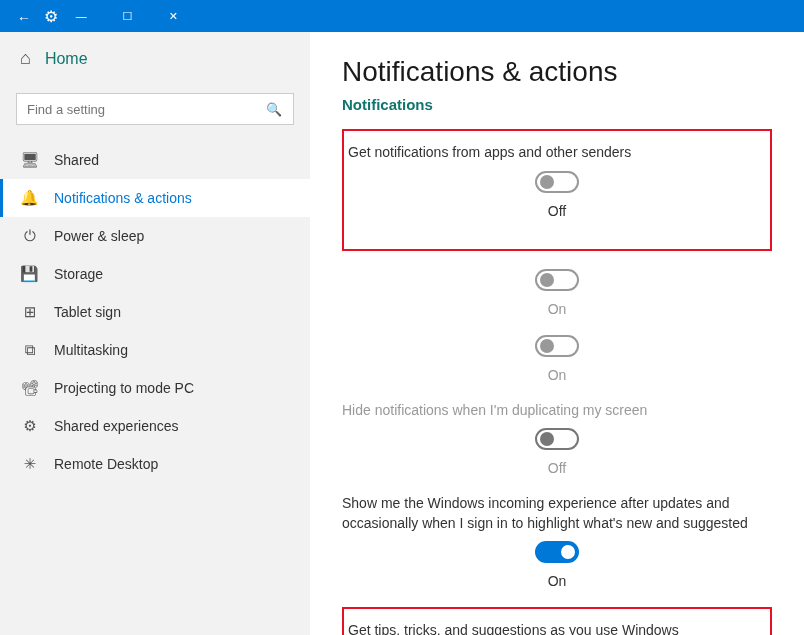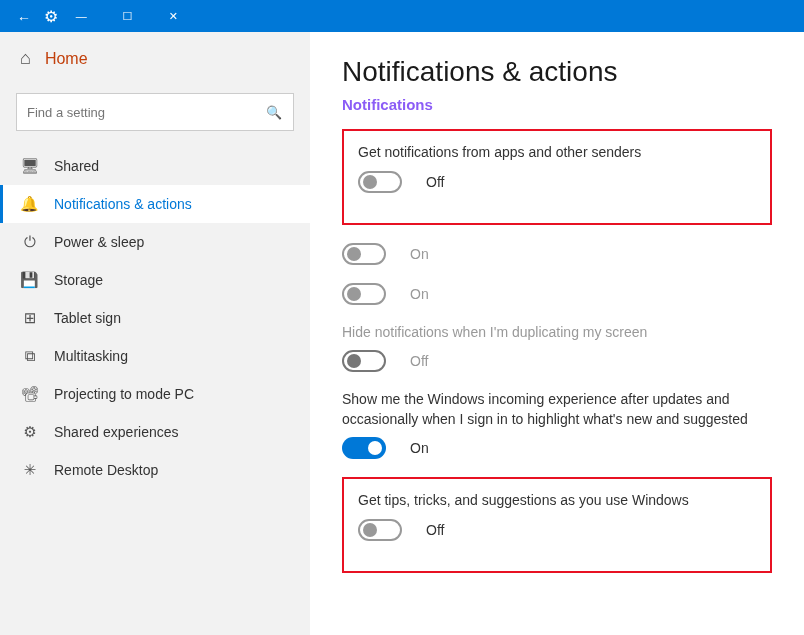--- a/index.html
+++ b/index.html
@@ -18,61 +18,61 @@
       width: 46px; height: 32px; display: flex; align-items: center; justify-content: center; color: white; cursor: pointer; font-size: 11px; background: transparent;
     }
 
     
     .main-layout { display: flex; flex: 1; overflow: hidden; background: white; }
 
     
     .sidebar { width: 310px; background: #f2f2f2; flex-shrink: 0; display: flex; flex-direction: column; overflow-y: auto; }
     .sidebar-home { display: flex; align-items: center; padding: 16px 20px; cursor: pointer; }
     .home-icon { font-size: 18px; color: #555; margin-right: 14px; }
-    .home-label { font-size: 16px; color: #c2410c; }
-    .search-box { margin: 8px 16px 16px 16px; display: flex; align-items: center; background: white; border: 1px solid #ccc; height: 38px; padding: 4px 10px; }
+    .home-label { font-size: 16px; color: #0f766e; }
+    .search-box { margin: 8px 16px 16px 16px; display: flex; align-items: center; background: white; border: 1px solid #ccc; height: 32px; padding: 4px 10px; }
     .search-input { border: none; outline: none; flex: 1; font-size: 13px; background: transparent; color: #333; }
     .search-icon { color: #666; font-size: 13px; }
     .section-label { font-size: 12px; color: #555; padding: 8px 20px 4px 20px; text-transform: none; font-weight: 600; }
     .nav-item { display: flex; align-items: center; padding: 10px 20px; cursor: pointer; position: relative; }
     .nav-item.active { background: white; }
     .nav-item.active::before { content: ''; position: absolute; left: 0; top: 0; bottom: 0; width: 3px; background: #0078d7; }
     .nav-icon { width: 20px; margin-right: 14px; text-align: center; font-size: 15px; color: #555; }
     .nav-label { font-size: 14px; color: #333; }
     .nav-item.active .nav-label { color: #0078d7; }
 
     
     .content { flex: 1; overflow-y: auto; padding: 24px 32px; background: white; }
     .page-title { font-size: 28px; font-weight: 300; color: #1a1a1a; margin-bottom: 4px; }
-    .section-title { font-size: 15px; font-weight: 600; color: #8b5cf6; margin-bottom: 16px; margin-top: 8px; }
+    .section-title { font-size: 15px; font-weight: 600; color: #0f766e; margin-bottom: 16px; margin-top: 8px; }
 
     
     .setting-row { margin-bottom: 18px; }
     .setting-label { font-size: 14px; color: #333; margin-bottom: 8px; line-height: 1.4; }
     .setting-label.dimmed { color: #999; }
-    .toggle-row { display: flex; align-items: center; gap: 24px; }
+    .toggle-row { display: flex; align-items: center; gap: 10px; flex-direction: column; }
     .toggle-status { font-size: 14px; color: #333; }
     .toggle-status.dimmed { color: #999; }
 
     
     .toggle {
       width: 44px; height: 22px; border-radius: 11px; position: relative; cursor: pointer; flex-shrink: 0;
     }
     .toggle.on { background: #0078d7; }
     .toggle.off { background: transparent; border: 2px solid #999; }
     .toggle.off-dark { background: transparent; border: 2px solid #777; }
     .toggle-thumb {
       position: absolute; width: 14px; height: 14px; border-radius: 50%; top: 50%; transform: translateY(-50%);
     }
     .toggle.on .toggle-thumb { background: white; right: 4px; }
     .toggle.off .toggle-thumb { background: #999; left: 3px; }
     .toggle.off-dark .toggle-thumb { background: #777; left: 3px; }
 
     
-    .highlight-box { border: 2px solid #e81123; padding: 12px 14px; margin-bottom: 18px; }
+    .highlight-box { border: 2px solid #e81123; padding: 12px 4px; margin-bottom: 18px; }
 
     
     ::-webkit-scrollbar { width: 8px; }
     ::-webkit-scrollbar-track { background: #f2f2f2; }
     ::-webkit-scrollbar-thumb { background: #ccc; border-radius: 4px; }
   </style>
 </head>
 <body>
 
 <div class="title-bar">

